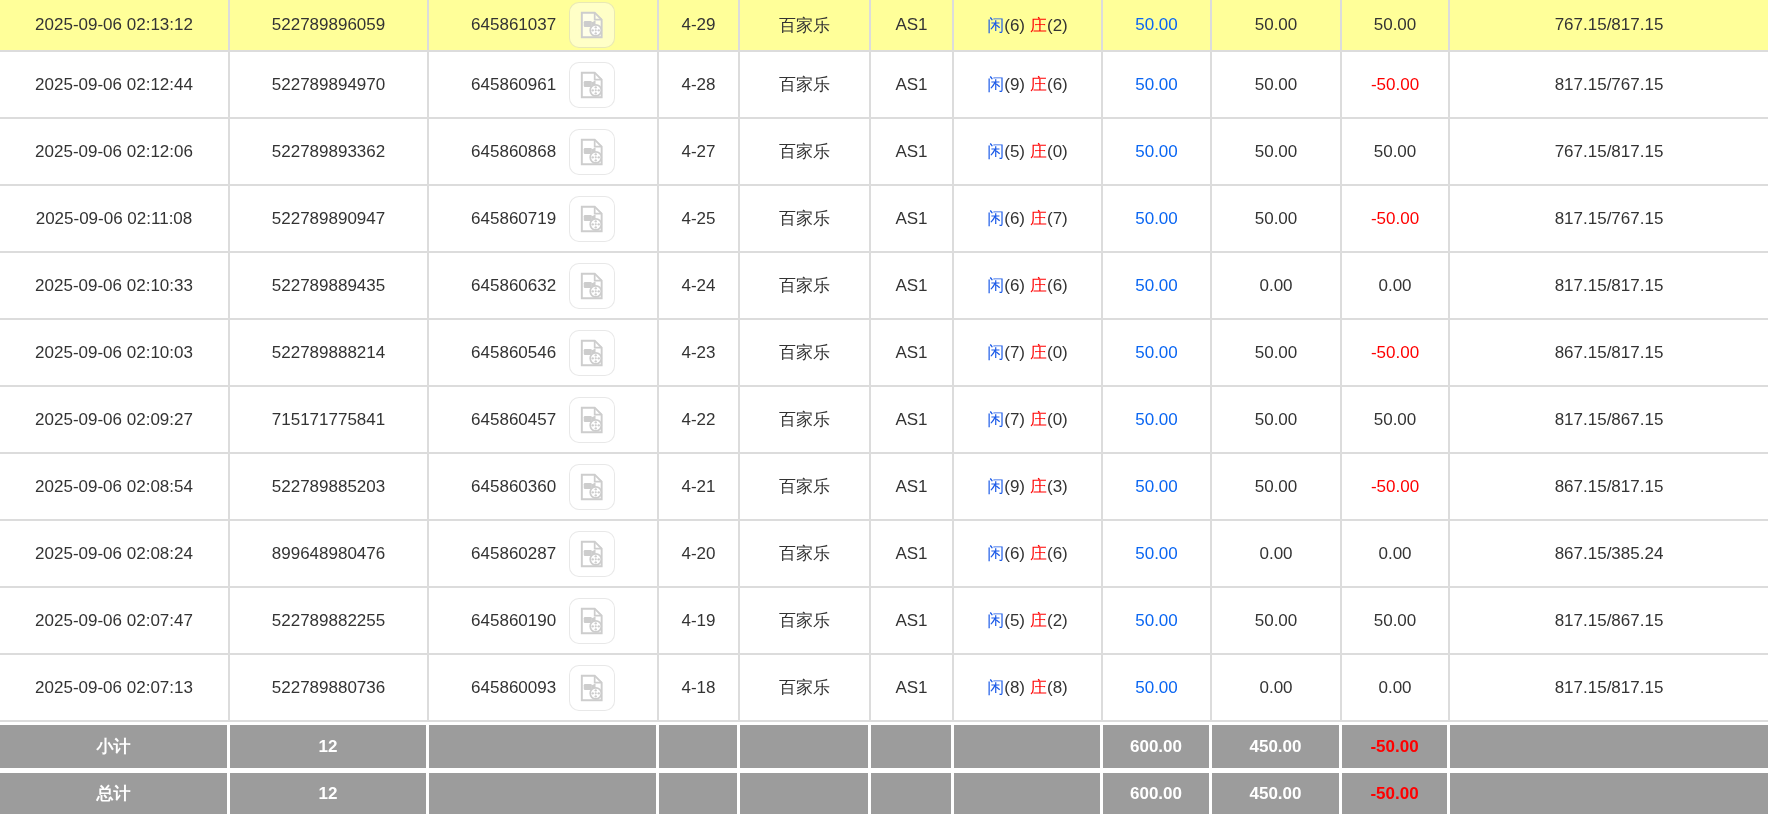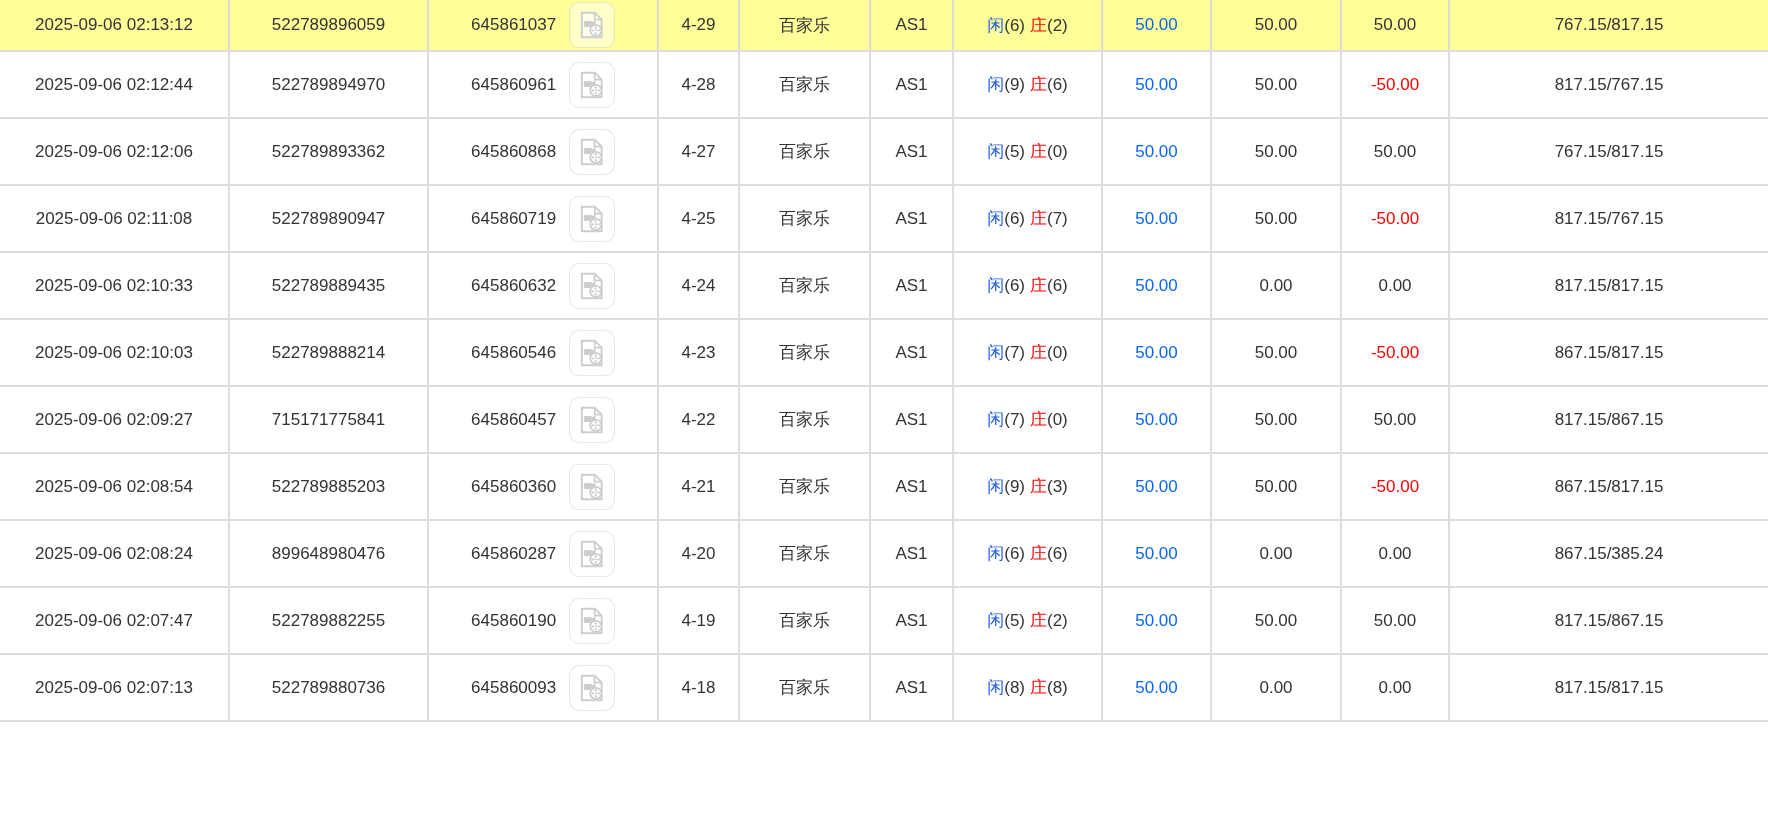--- a/index.html
+++ b/index.html
@@ -449,15 +449,41 @@
         </td>
         <td>
           <a class="bet-link">50.00</a>
         </td>
         <td class="js-num">0.00</td>
         <td class="js-num">0.00</td>
         <td>817.15/817.15</td>
       </tr>
       </tbody>
     <tbody>
+      <tr class="summary-row subtotal-row">
+        <td>小计</td>
+        <td>12</td>
+        <td></td>
+        <td></td>
+        <td></td>
+        <td></td>
+        <td></td>
+        <td>600.00</td>
+        <td>450.00</td>
+        <td class="js-num neg">-50.00</td>
+        <td></td>
+      </tr>
+      <tr class="summary-row total-row">
+        <td>总计</td>
+        <td>12</td>
+        <td></td>
+        <td></td>
+        <td></td>
+        <td></td>
+        <td></td>
+        <td>600.00</td>
+        <td>450.00</td>
+        <td class="js-num neg">-50.00</td>
+        <td></td>
+      </tr>
     </tbody>
   </table>
 </div>
 
 </body></html>

